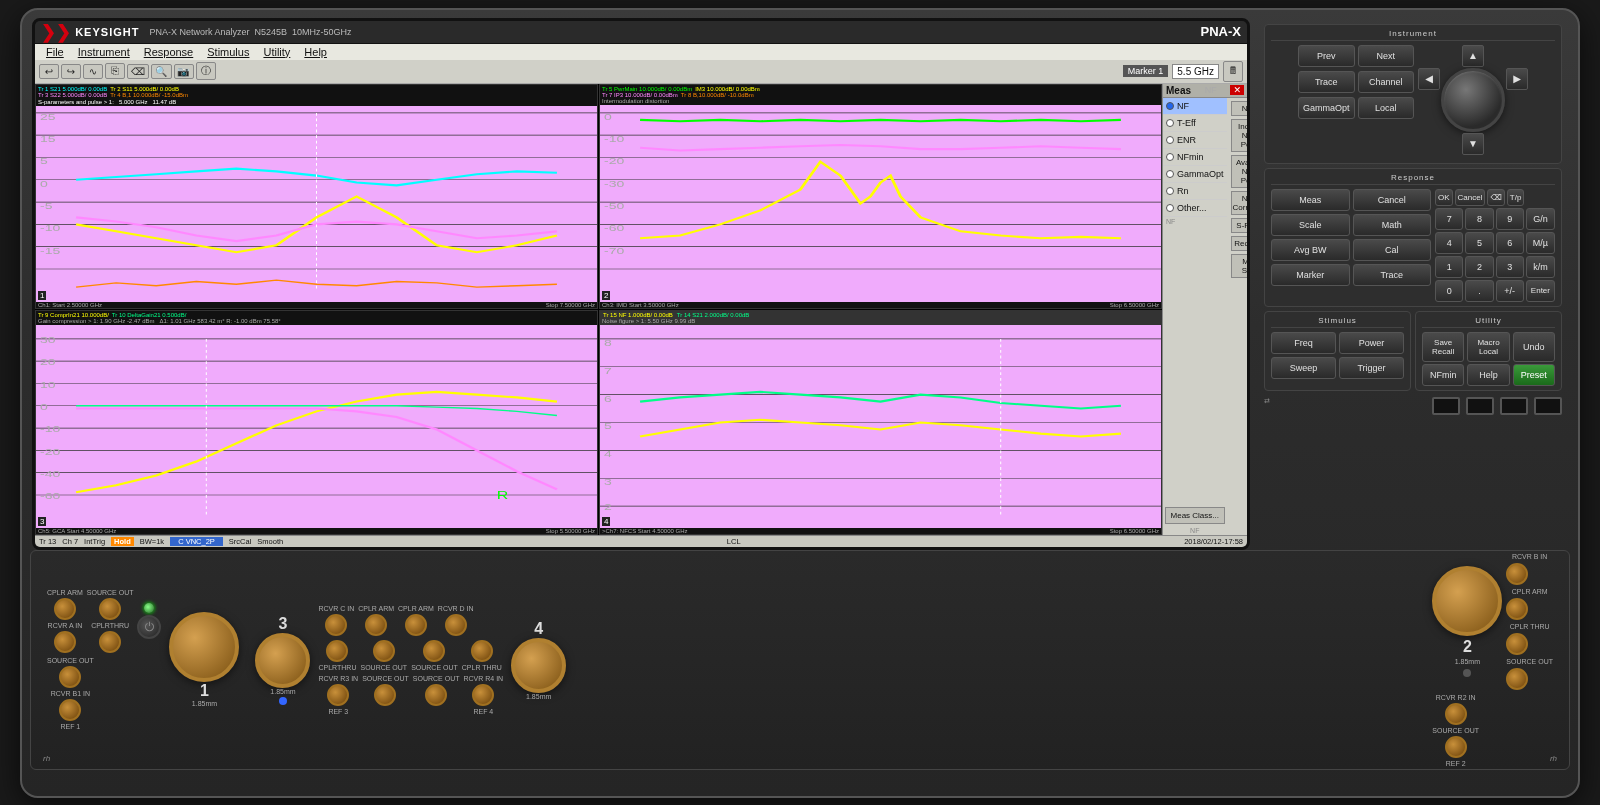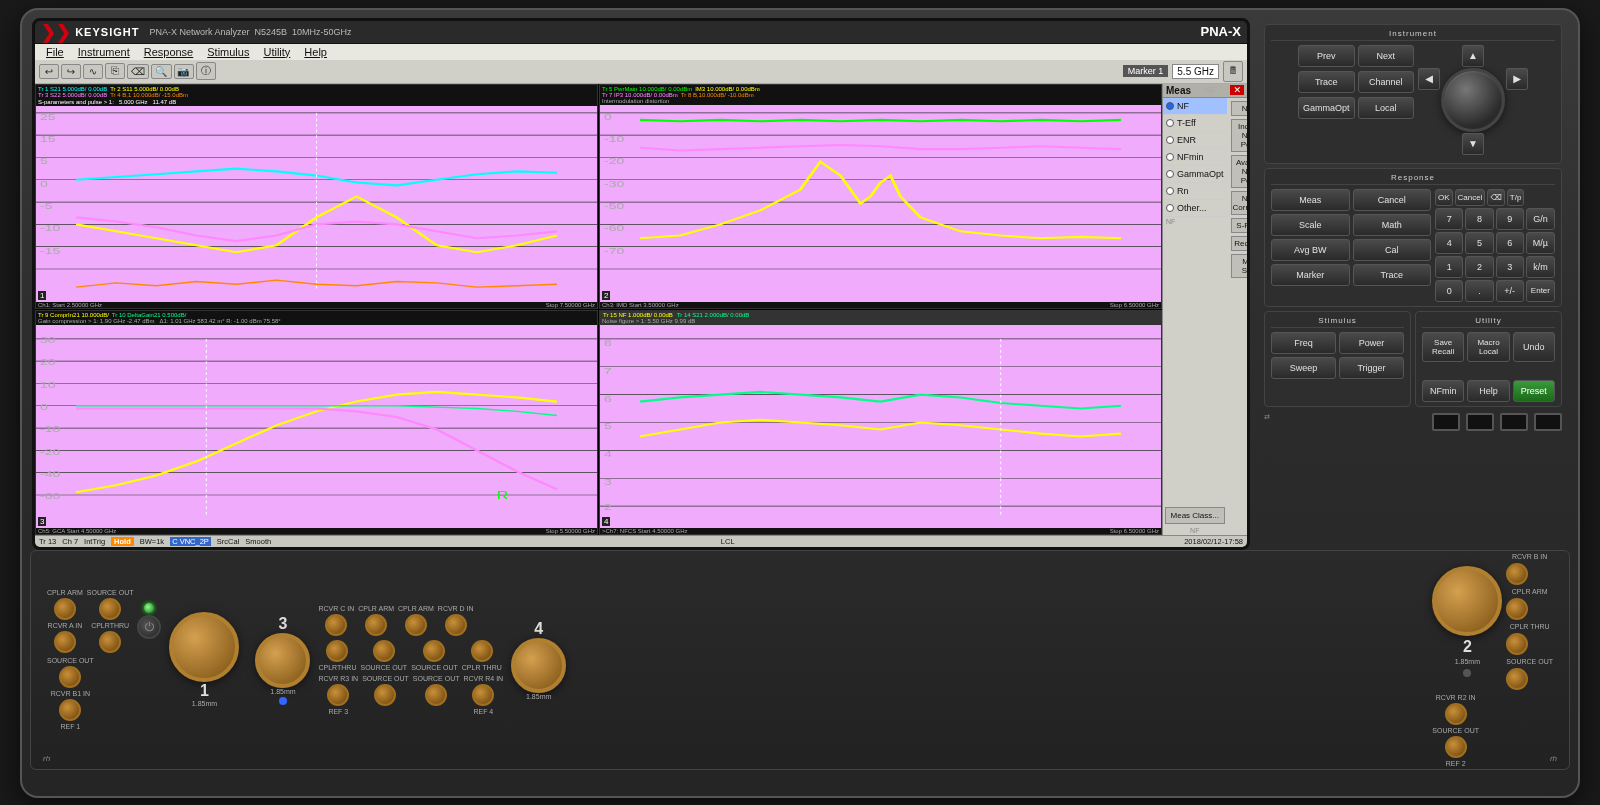--- a/index.html
+++ b/index.html
@@ -237,21 +237,21 @@
     .status-item { color: #111; }
     .status-hold {
       background: #ff8800;
       color: #fff;
       padding: 0 3px;
       font-weight: bold;
     }
     .status-vnc {
       background: #3366cc;
       color: #fff;
-      padding: 0 2px;
+      padding: 0 8px;
     }
     .status-right {
       margin-left: auto;
       color: #111;
     }
 
     
     .bottom-section {
       height: 220px;
       background: linear-gradient(180deg, #2a2a2a 0%, #222 100%);
@@ -823,21 +823,21 @@
             <button class="hw-btn">Freq</button>
             <button class="hw-btn">Power</button>
           </div>
           <div class="btn-grid-2">
             <button class="hw-btn">Sweep</button>
             <button class="hw-btn">Trigger</button>
           </div>
         </div>
         <div class="section-box" style="flex:1;">
           <div class="section-title">Utility</div>
-          <div class="btn-grid-3" style="margin-bottom:18px;">
+          <div class="btn-grid-3" style="margin-bottom:2px;">
             <button class="hw-btn" style="white-space:pre-line;font-size:8px;">Save
 Recall</button>
             <button class="hw-btn" style="white-space:pre-line;font-size:8px;">Macro
 Local</button>
             <button class="hw-btn">Undo</button>
           </div>
           <div class="btn-grid-3">
             <button class="hw-btn">NFmin</button>
             <button class="hw-btn">Help</button>
             <button class="hw-btn green-btn">Preset</button>

